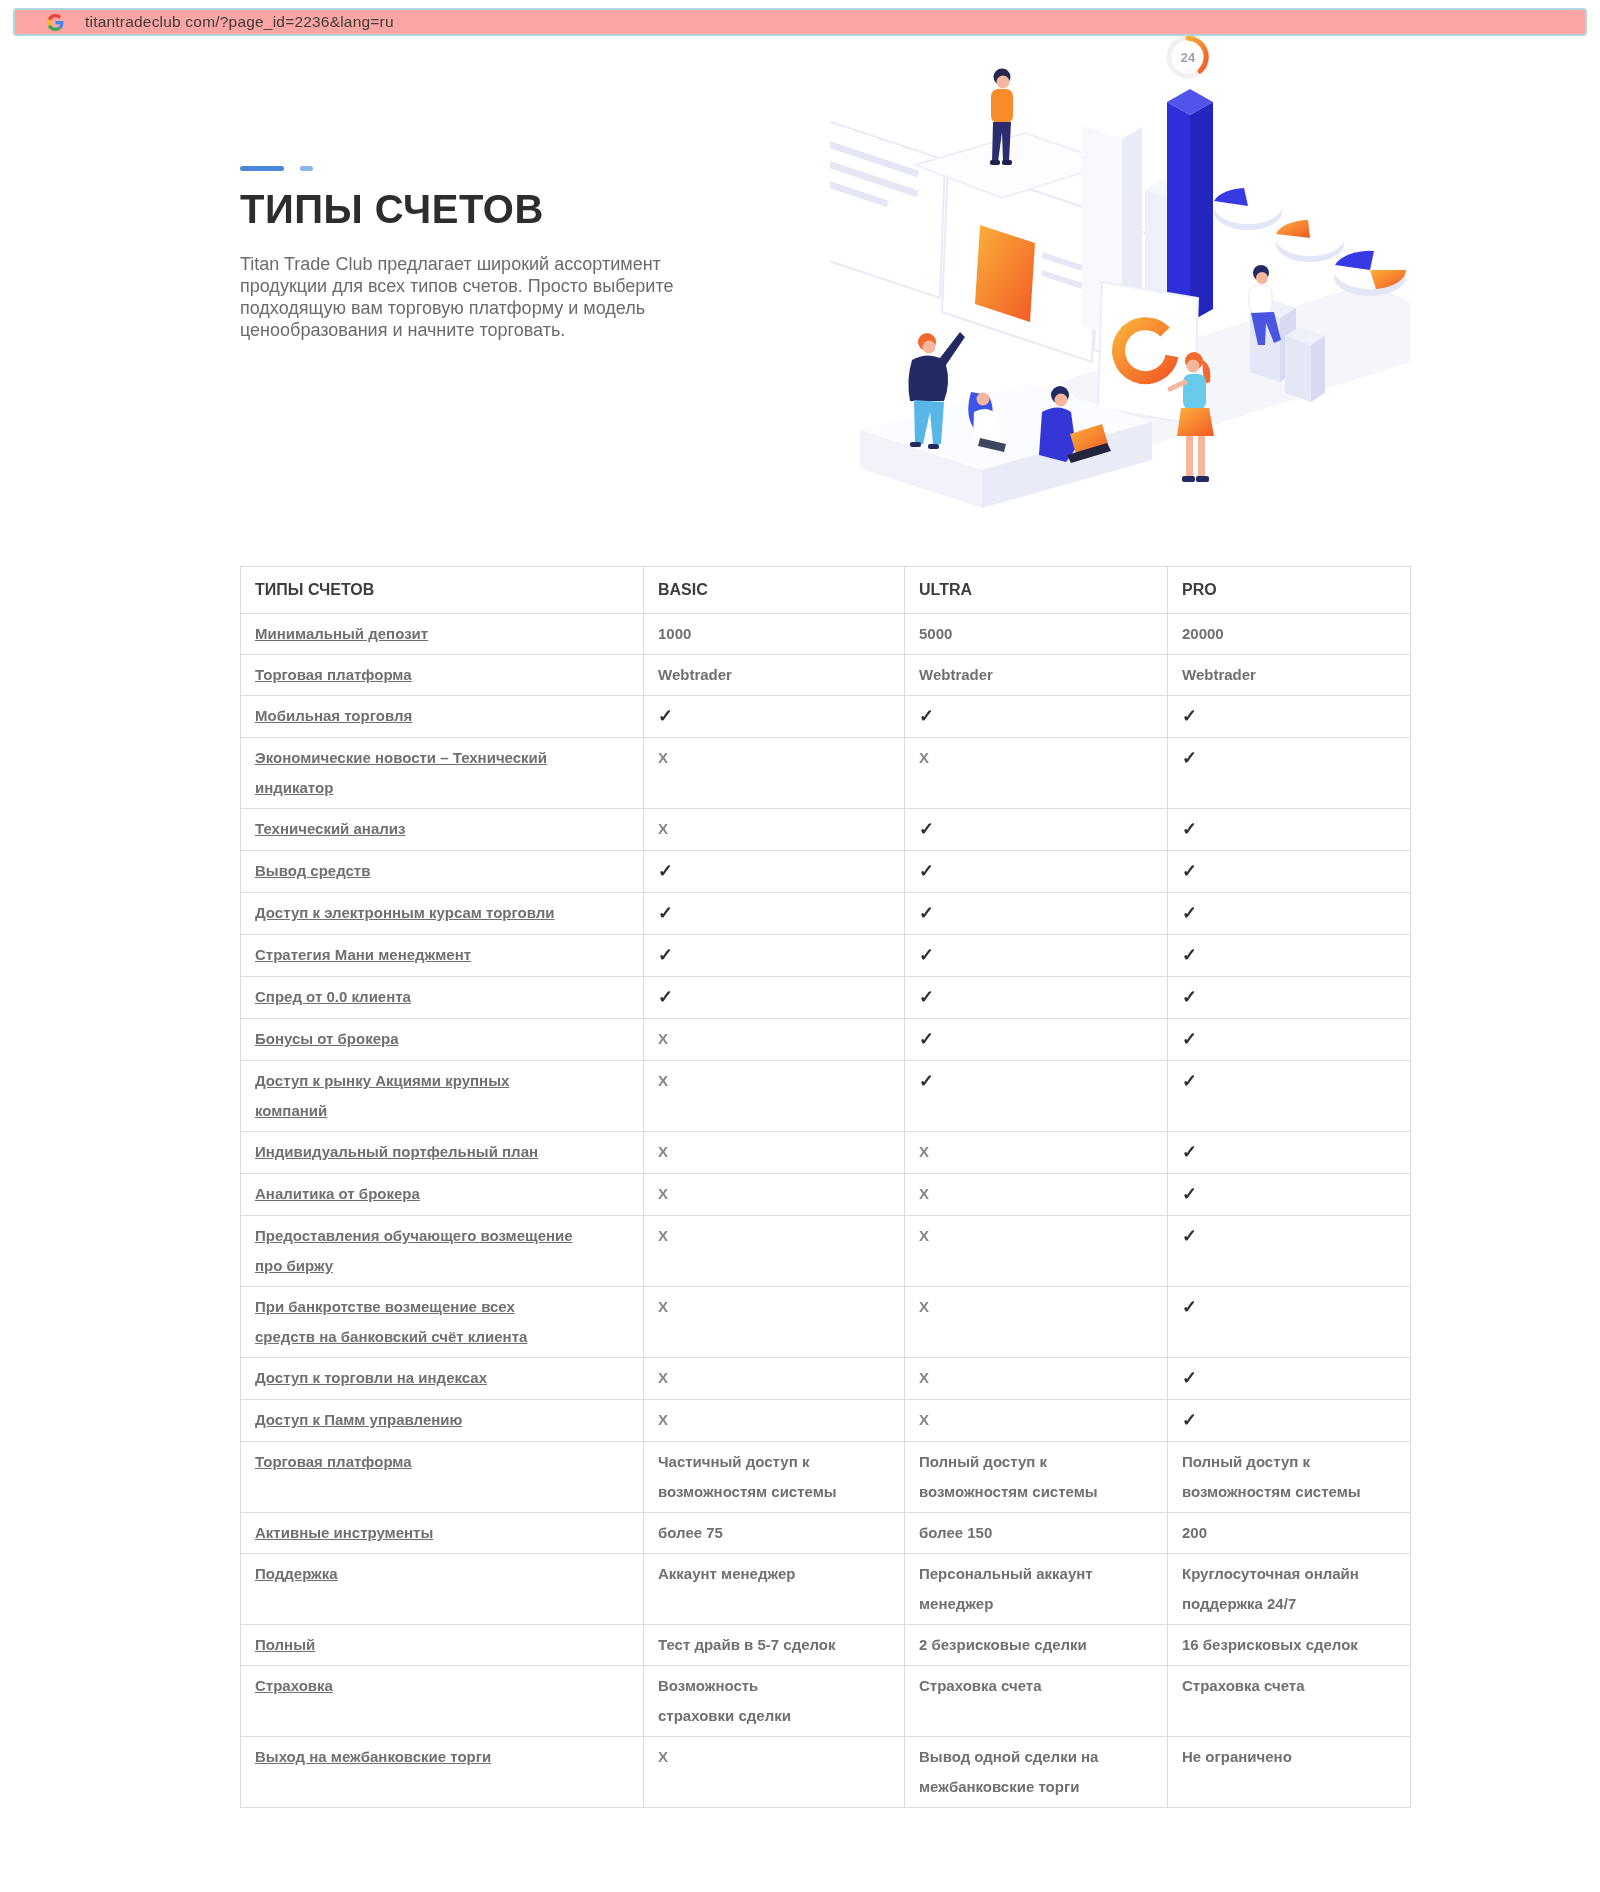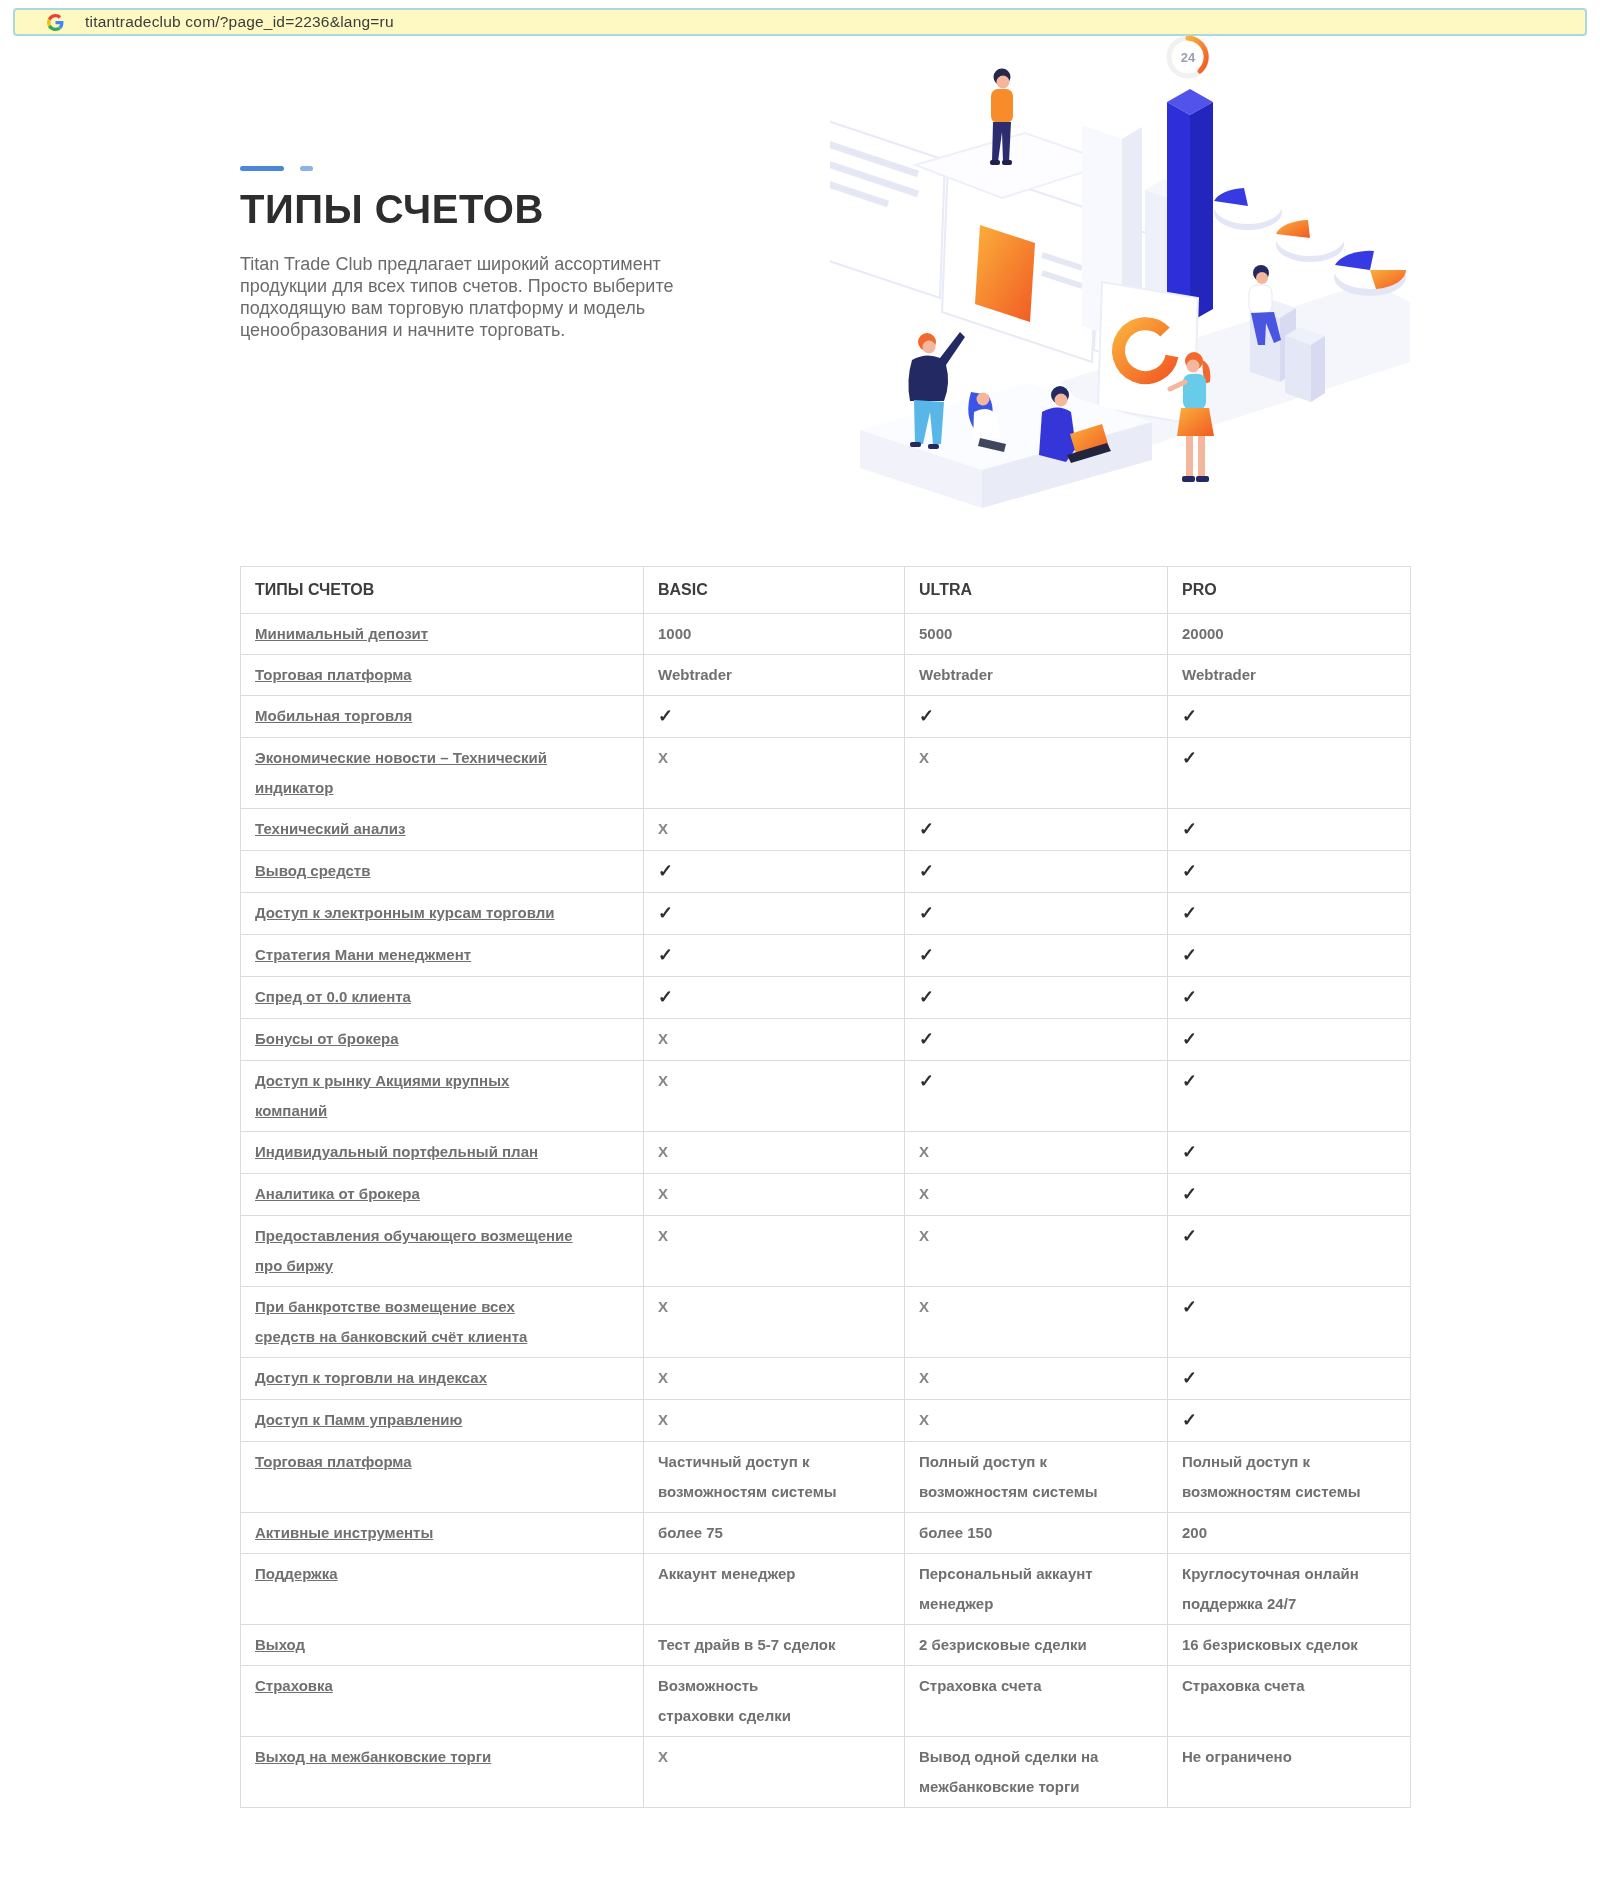--- a/index.html
+++ b/index.html
@@ -3,21 +3,21 @@
 <meta charset="utf-8">
 <style>
   html,body{margin:0;padding:0;}
   body{
     width:1600px;height:1892px;position:relative;background:#ffffff;
     font-family:"Liberation Sans", sans-serif;overflow:hidden;
   }
   
   .urlbar{
     position:absolute;left:13px;top:8px;width:1570px;height:24px;
-    border:2px solid #abd7dd;border-radius:4px;background:#fef9c3;
+    border:2px solid #abd7dd;border-radius:4px;background:#fca5a5;
     display:flex;align-items:center;
   }
   .g-icon{margin-left:32px;width:17px;height:17px;flex:0 0 auto;}
   .url-text{
     margin-left:21px;font-size:15.5px;color:#3c3c3c;letter-spacing:.2px;
     white-space:nowrap;
   }
   
   .hero{position:absolute;left:240px;top:165px;width:470px;}
   .dashes{display:flex;align-items:center;height:6px;}
@@ -331,21 +331,21 @@
         <td><span class="val">более 150</span></td>
         <td><span class="val">200</span></td>
       </tr>
       <tr>
         <td><span class="lbl">Поддержка</span></td>
         <td><span class="val">Аккаунт менеджер</span></td>
         <td><span class="val">Персональный аккаунт менеджер</span></td>
         <td><span class="val">Круглосуточная онлайн поддержка 24/7</span></td>
       </tr>
       <tr>
-        <td><span class="lbl">Выход</span></td>
+        <td><span class="lbl">Полный</span></td>
         <td><span class="val">Тест драйв в 5-7 сделок</span></td>
         <td><span class="val">2 безрисковые сделки</span></td>
         <td><span class="val">16 безрисковых сделок</span></td>
       </tr>
       <tr>
         <td><span class="lbl">Страховка</span></td>
         <td><span class="val">Возможность страховки сделки</span></td>
         <td><span class="val">Страховка счета</span></td>
         <td><span class="val">Страховка счета</span></td>
       </tr>

